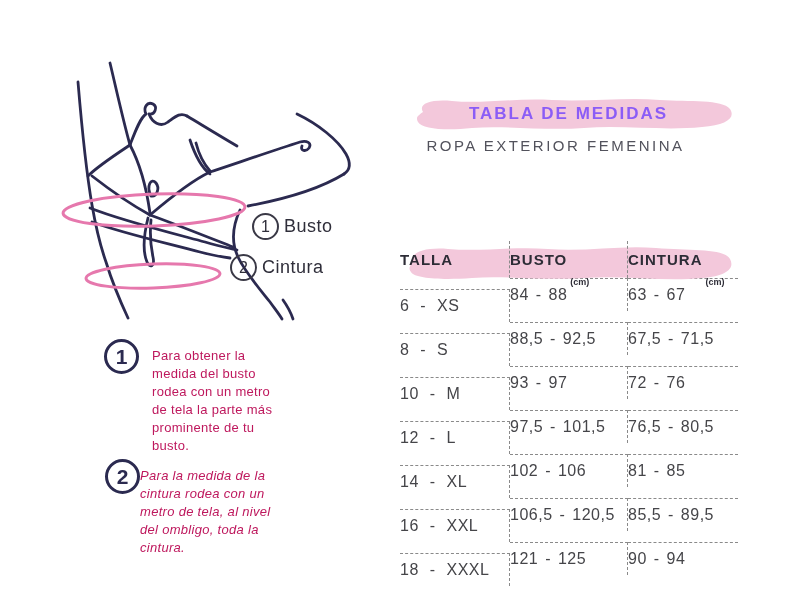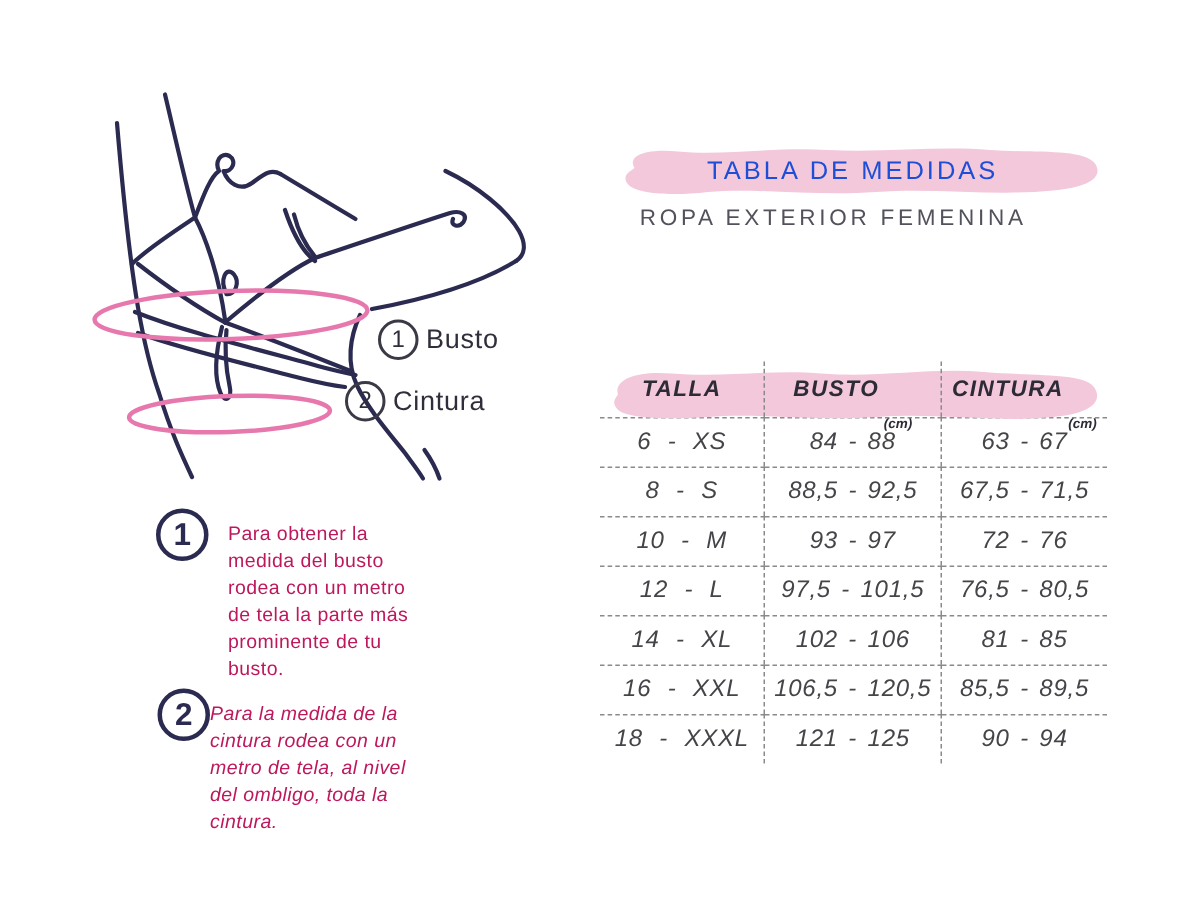--- a/index.html
+++ b/index.html
@@ -87,23 +87,23 @@
   }
   .title-wrap svg { position: absolute; left: 0; top: 0; }
   .title-text {
     position: relative;
     width: 100%;
     height: 100%;
     display: flex;
     align-items: center;
     justify-content: center;
     font-size: 17px;
-    font-weight: normal;
+    font-weight: bold;
     letter-spacing: 2px;
-    color: #1d4ed8;
+    color: #8b5cf6;
   }
   .subtitle {
     position: absolute;
     left: 389px;
     top: 137px;
     width: 333px;
     text-align: center;
     font-size: 15px;
     letter-spacing: 2.5px;
     color: #52525c;
@@ -124,22 +124,21 @@
   .size-table {
     position: absolute;
     left: 400px;
     top: 241px;
     width: 338px;
   }
   .tr { display: flex; }
   .td, .th {
     display: flex;
     align-items: center;
-    justify-content: center;
-    font-style: italic;
+    justify-content: flex-start;
   }
   .col-0 { width: 110px; }
   .col-1 { width: 118px; }
   .col-2 { width: 110px; }
 
   .thead {
     position: relative;
     height: 37px;
   }
   .thead .blob-bg {
@@ -168,21 +167,21 @@
   .th.col-1, .td.col-1 { border-right: 1px dashed #8a8a8a; }
 
   .tbody .td {
     height: 33px;
     border-top: 1px dashed #8a8a8a;
     font-size: 16px;
     color: #454549;
     letter-spacing: 0.5px;
     word-spacing: 2px;
   }
-  .tbody .td.col-0 { word-spacing: 6px; }
+  .tbody .td.col-0 { word-spacing: 6px; margin-top: 11px; }
 </style>
 </head>
 <body>
 
 <div class="canvas">
 
   <svg class="figure-svg" viewBox="0 0 300 300" fill="none" stroke-linecap="round" stroke-linejoin="round">
     <g stroke="#2b2a50" stroke-width="2.8">
 
       <path d="M23,54 C27,102 31,142 37,177 C41,200 45,217 51,234 C59,260 66,275 73,290"></path>

